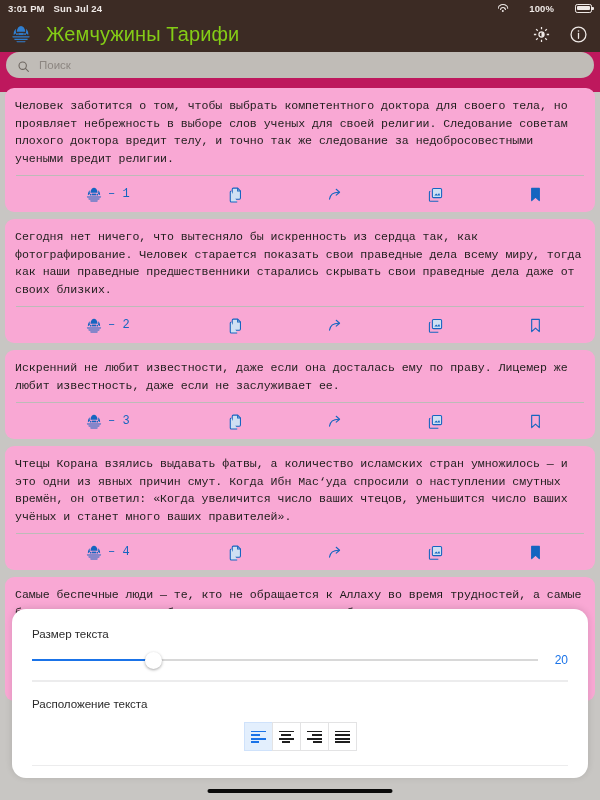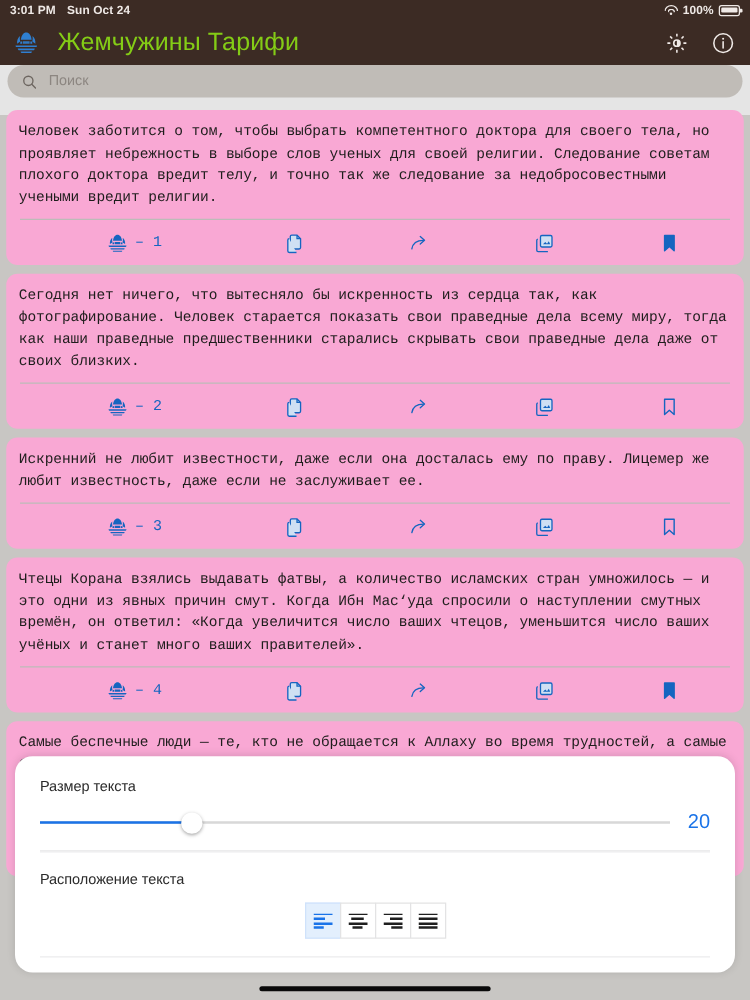--- a/index.html
+++ b/index.html
@@ -19,21 +19,21 @@
     background: #3c2b24;
     color: #efe9e6;
     display: flex;
     align-items: center;
     padding: 0 8px;
     font-size: 9.5px;
     font-weight: bold;
     letter-spacing: .1px;
   }
   .sb-left { display: flex; gap: 9px; align-items: center; }
-  .sb-right { margin-left: auto; display: flex; gap: 4px; align-items: center; }
+  .sb-right { margin-left: auto; display: flex; gap: 21px; align-items: center; }
   .wifi-ico { width: 11px; height: 9px; position: relative; display: inline-block; }
   .wifi-ico i {
     position: absolute; border: 1.2px solid #efe9e6; border-bottom: none;
     border-radius: 50% 50% 0 0 / 100% 100% 0 0; left: 50%; transform: translateX(-50%);
   }
   .wifi-ico i:nth-child(1) { width: 11px; height: 5px; top: 0px; }
   .wifi-ico i:nth-child(2) { width: 6px; height: 3px; top: 3px; }
   .wifi-ico i:nth-child(3) {
     width: 2.4px; height: 2.4px; top: 6.2px; border-radius: 50%;
     background: #efe9e6; border: none;
@@ -63,21 +63,21 @@
   .appbar-actions { margin-left: auto; display: flex; gap: 18px; align-items: center; }
 
   .shell {
     width: 22px; height: 18px; position: relative; flex: none;
   }
   .shell svg { display: block; }
 
   .icon-btn { width: 19px; height: 19px; display: block; }
 
   
-  .search-wrap { background: #e5e5e5; padding: 0 6px 14px 6px; }
+  .search-wrap { background: #be185d; padding: 0 6px 14px 6px; }
   .searchbar {
     height: 26px; background: #c0bcb7; border-radius: 13px;
     display: flex; align-items: center; gap: 9px; padding: 0 11px;
   }
   .search-ph { color: #8c8681; font-size: 11.5px; }
   .mag { width: 13px; height: 13px; flex: none; }
 
   
   .list {
     position: absolute; top: 85px; left: 0; right: 0; bottom: 0;
@@ -140,21 +140,21 @@
   }
   .track .fill {
     position: absolute; left: 0; top: 0; height: 2px; background: #1a73e8; width: 24%;
   }
   .track .thumb {
     position: absolute; left: 24%; top: 50%;
     width: 17px; height: 17px; margin-left: -8.5px; margin-top: -8.5px;
     background: #fff; border-radius: 50%;
     box-shadow: 0 1px 3px rgba(0,0,0,.35);
   }
-  .size-val { color: #1a73e8; font-size: 16px; min-width: 16px; text-align: right; }
+  .size-val { color: #1a73e8; font-size: 12px; min-width: 16px; text-align: right; }
   .hr { height: 1px; background: #ececed; margin: 0 20px; }
 
   .color-row {
     height: 48px; display: flex; align-items: center; gap: 22px;
   }
   .palette { width: 17px; height: 17px; flex: none; }
   .color-swatch {
     margin-left: auto; width: 19px; height: 19px; border-radius: 50%;
     background: #000000;
   }
@@ -190,21 +190,21 @@
     position: absolute; bottom: 7px; left: 50%; transform: translateX(-50%);
     width: 185px; height: 4px; background: #0a0a0a; border-radius: 2px;
   }
 </style>
 </head>
 <body>
 
 <div class="statusbar">
   <div class="sb-left">
     <span>3:01 PM</span>
-    <span>Sun Oct 24</span>
+    <span>Sun Jul 24</span>
   </div>
   <div class="sb-right">
     <span class="wifi-ico">
         <i></i>
         <i></i>
         <i></i>
       </span>
     <span>100%</span>
     <span class="batt">
         <span></span>

